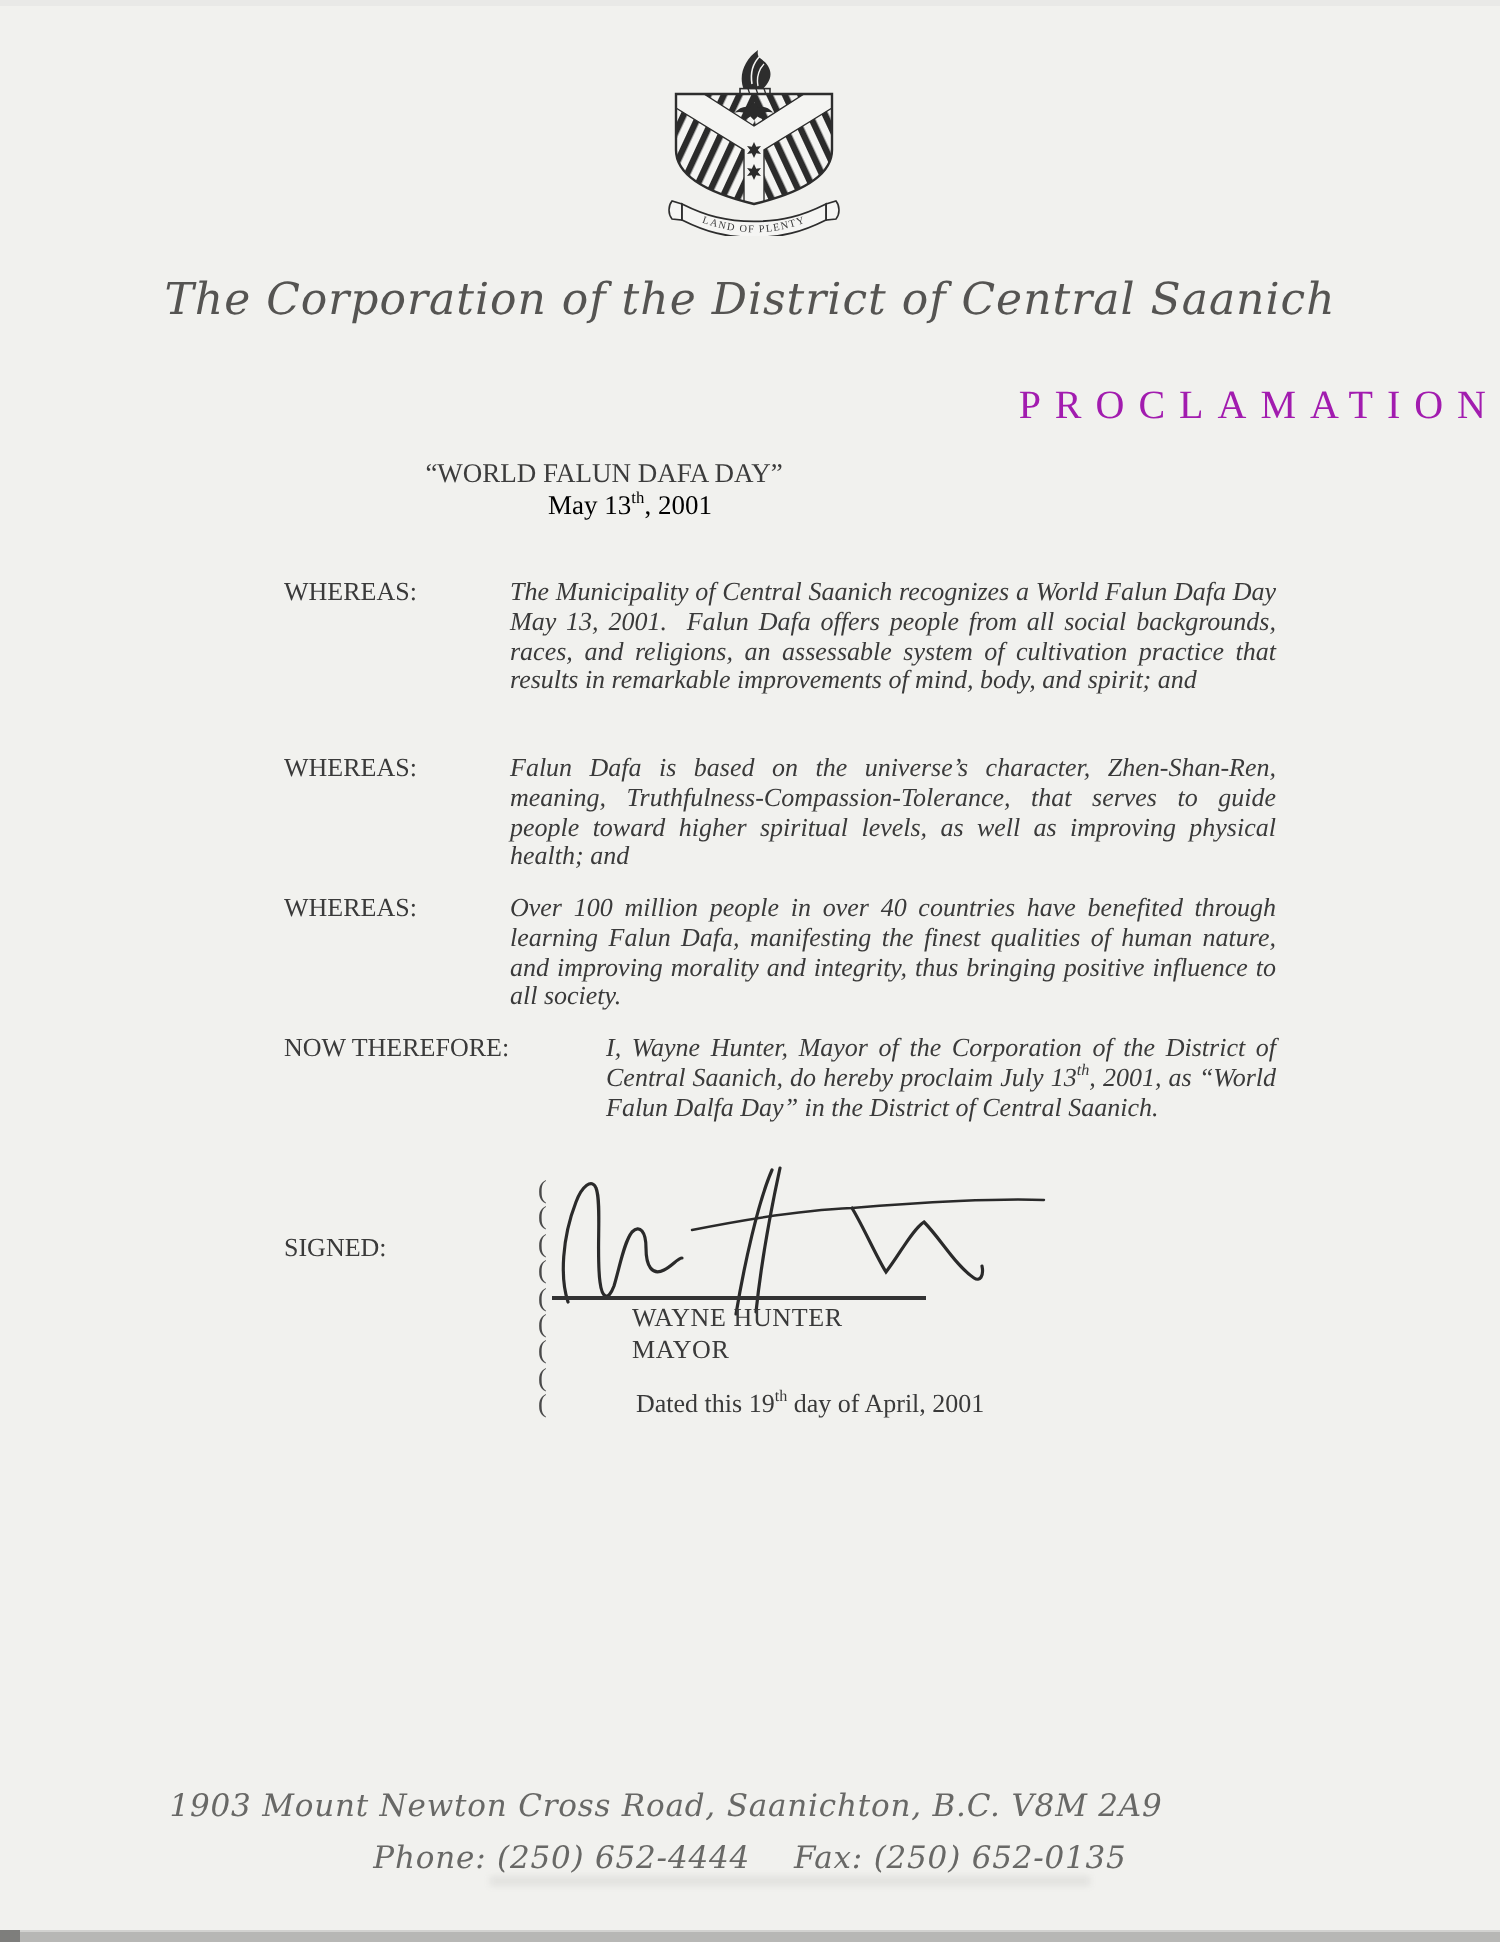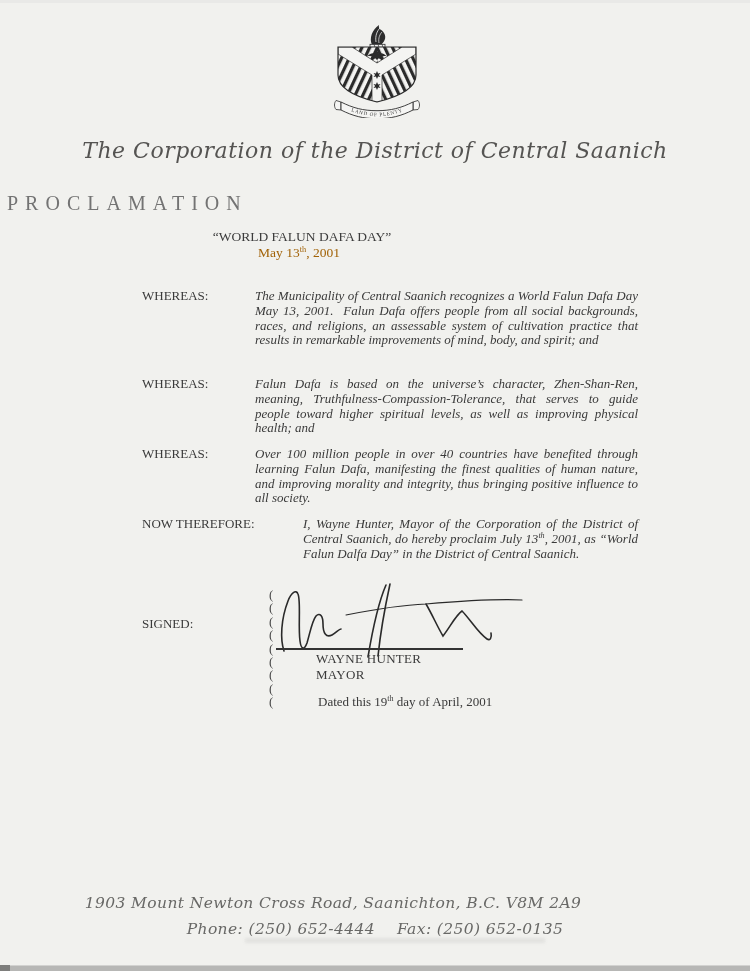--- a/index.html
+++ b/index.html
@@ -15,30 +15,30 @@
 
   .crest{position:absolute;left:333px;top:23px;}
 
   .script{font-family:"DejaVu Serif",serif;font-style:italic;}
 
   .org-title{
     position:absolute;left:0;top:138px;width:750px;text-align:center;
     font-size:22px;letter-spacing:0.5px;color:#555452;
   }
   .heading{
-    position:absolute;left:0;top:192px;width:750px;text-align:left;
-    font-size:20px;letter-spacing:7px;color:#737373;text-indent:7px;
+    position:absolute;left:0;top:192px;width:750px;text-align:right;
+    font-size:20px;letter-spacing:7px;color:#a21caf;text-indent:7px;
   }
   .subtitle{
     position:absolute;left:0;top:229px;width:604px;text-align:center;
     font-size:13.5px;color:#3c3c3c;
   }
   .subtitle-date{
-    position:absolute;left:0;top:245px;width:598px;text-align:center;
-    font-size:13.5px;color:#a16207;
+    position:absolute;left:16px;top:245px;width:598px;text-align:center;
+    font-size:13.5px;color:#000000;
   }
   sup{font-size:0.62em;vertical-align:super;line-height:0;}
 
   .clause{
     position:absolute;left:142px;width:496px;display:flex;align-items:flex-start;
     font-size:13px;line-height:14.8px;
   }
   .clause .clabel{flex:0 0 113px;}
   .clause.therefore .clabel{flex:0 0 161px;}
   .clause .ctext{flex:1 1 auto;text-align:justify;font-style:italic;}

